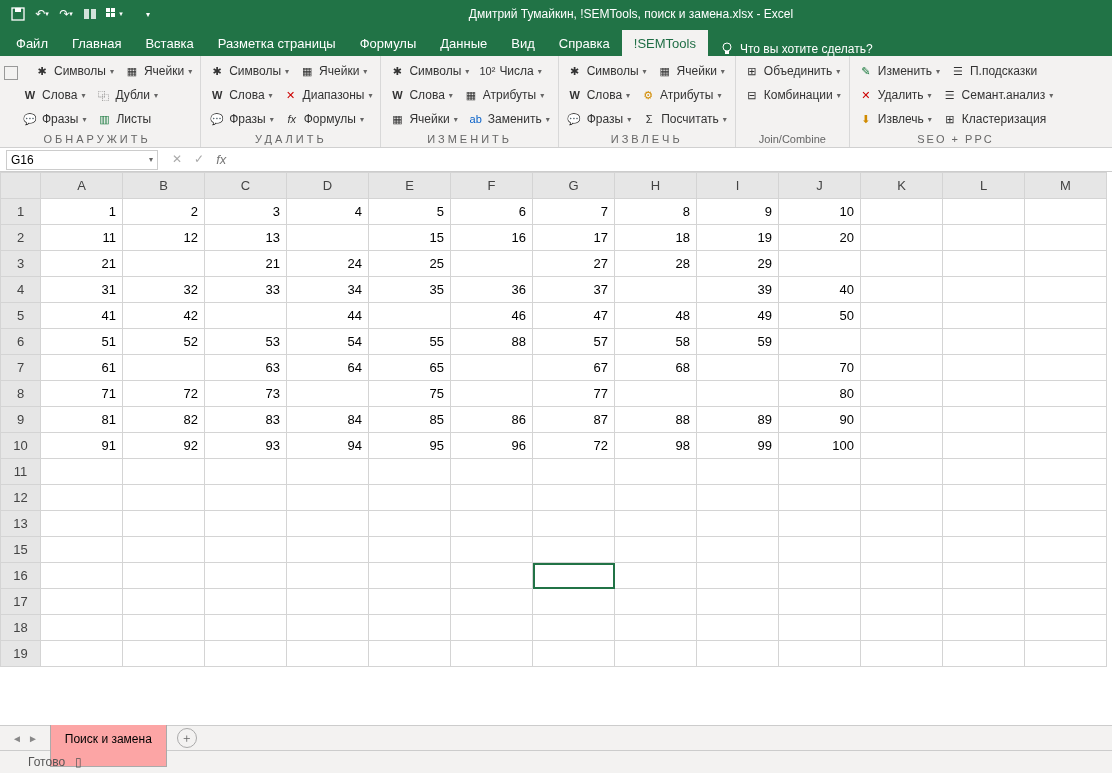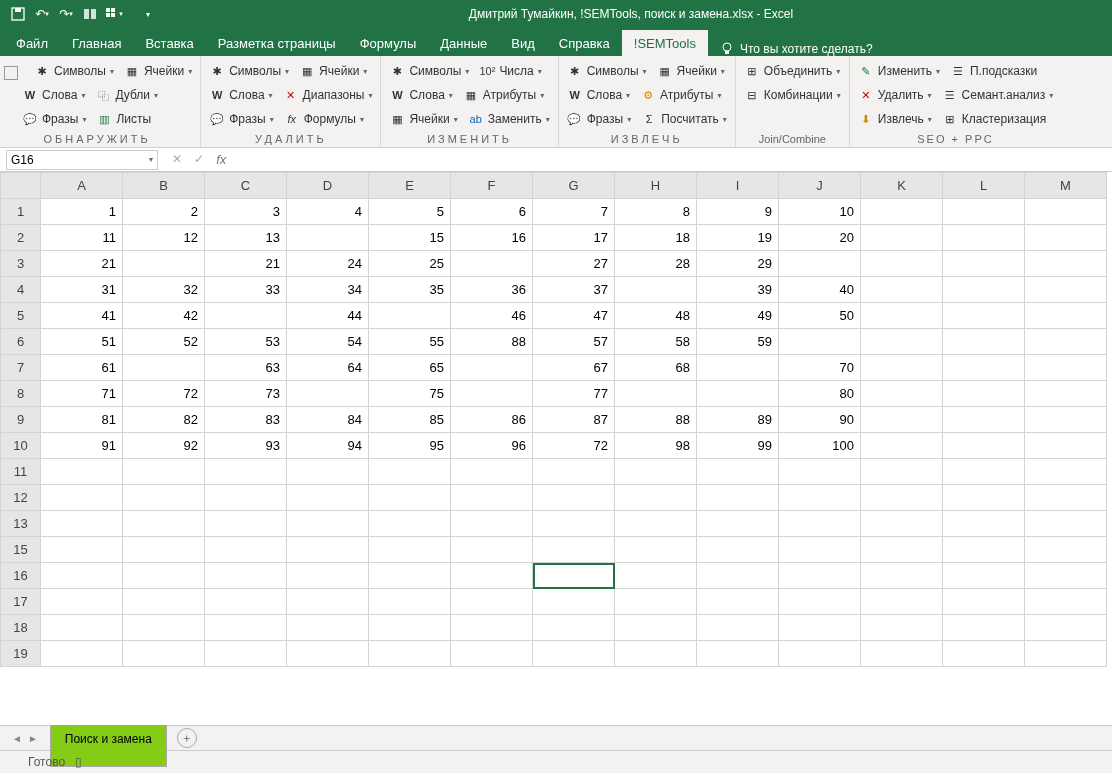--- a/index.html
+++ b/index.html
@@ -34,21 +34,21 @@
 table.sheet { border-collapse:collapse; table-layout:fixed; }
 .sheet th, .sheet td { border:1px solid #d4d4d4; height:26px; font-size:13px; }
 .corner { width:40px; background:#e6e6e6; border:1px solid #bbb; }
 .colhdr { width:82px; background:#e6e6e6; text-align:center; color:#444; font-weight:normal; }
 .rowhdr { width:40px; background:#e6e6e6; text-align:center; color:#444; font-weight:normal; }
 .cell { text-align:right; padding:0 6px; color:#000; }
 .selcell { outline:2px solid #217346; outline-offset:-2px; }
 .sheet-tabs { height:25px; border-top:1px solid #ccc; display:flex; align-items:center; background:#f3f2f1; }
 .stab-nav { display:flex; gap:6px; padding:0 12px; color:#888; }
 .stab-nav span { cursor:pointer; font-size:10px; }
-.stab { padding:20px 14px; background:#84cc16; border:1px solid #aaa; border-top:2px solid #217346; font-size:12px; cursor:pointer; margin-bottom:-1px;}
+.stab { padding:20px 14px; background:#fca5a5; border:1px solid #aaa; border-top:2px solid #217346; font-size:12px; cursor:pointer; margin-bottom:-1px;}
 .stab-add { width:20px; height:20px; border:1px solid #aaa; border-radius:50%; margin-left:10px; display:flex; align-items:center; justify-content:center; font-size:12px; color:#666; cursor:pointer; }
 .status { height:23px; background:#f3f2f1; border-top:1px solid #ccc; display:flex; align-items:center; padding:0 28px; font-size:12px; color:#555; gap:10px; }
 svg { display:block; }
 .g-first { padding-left:2px; }
 </style>
 </head>
 <body>
 
 <div class="titlebar">
   <div class="qat">

